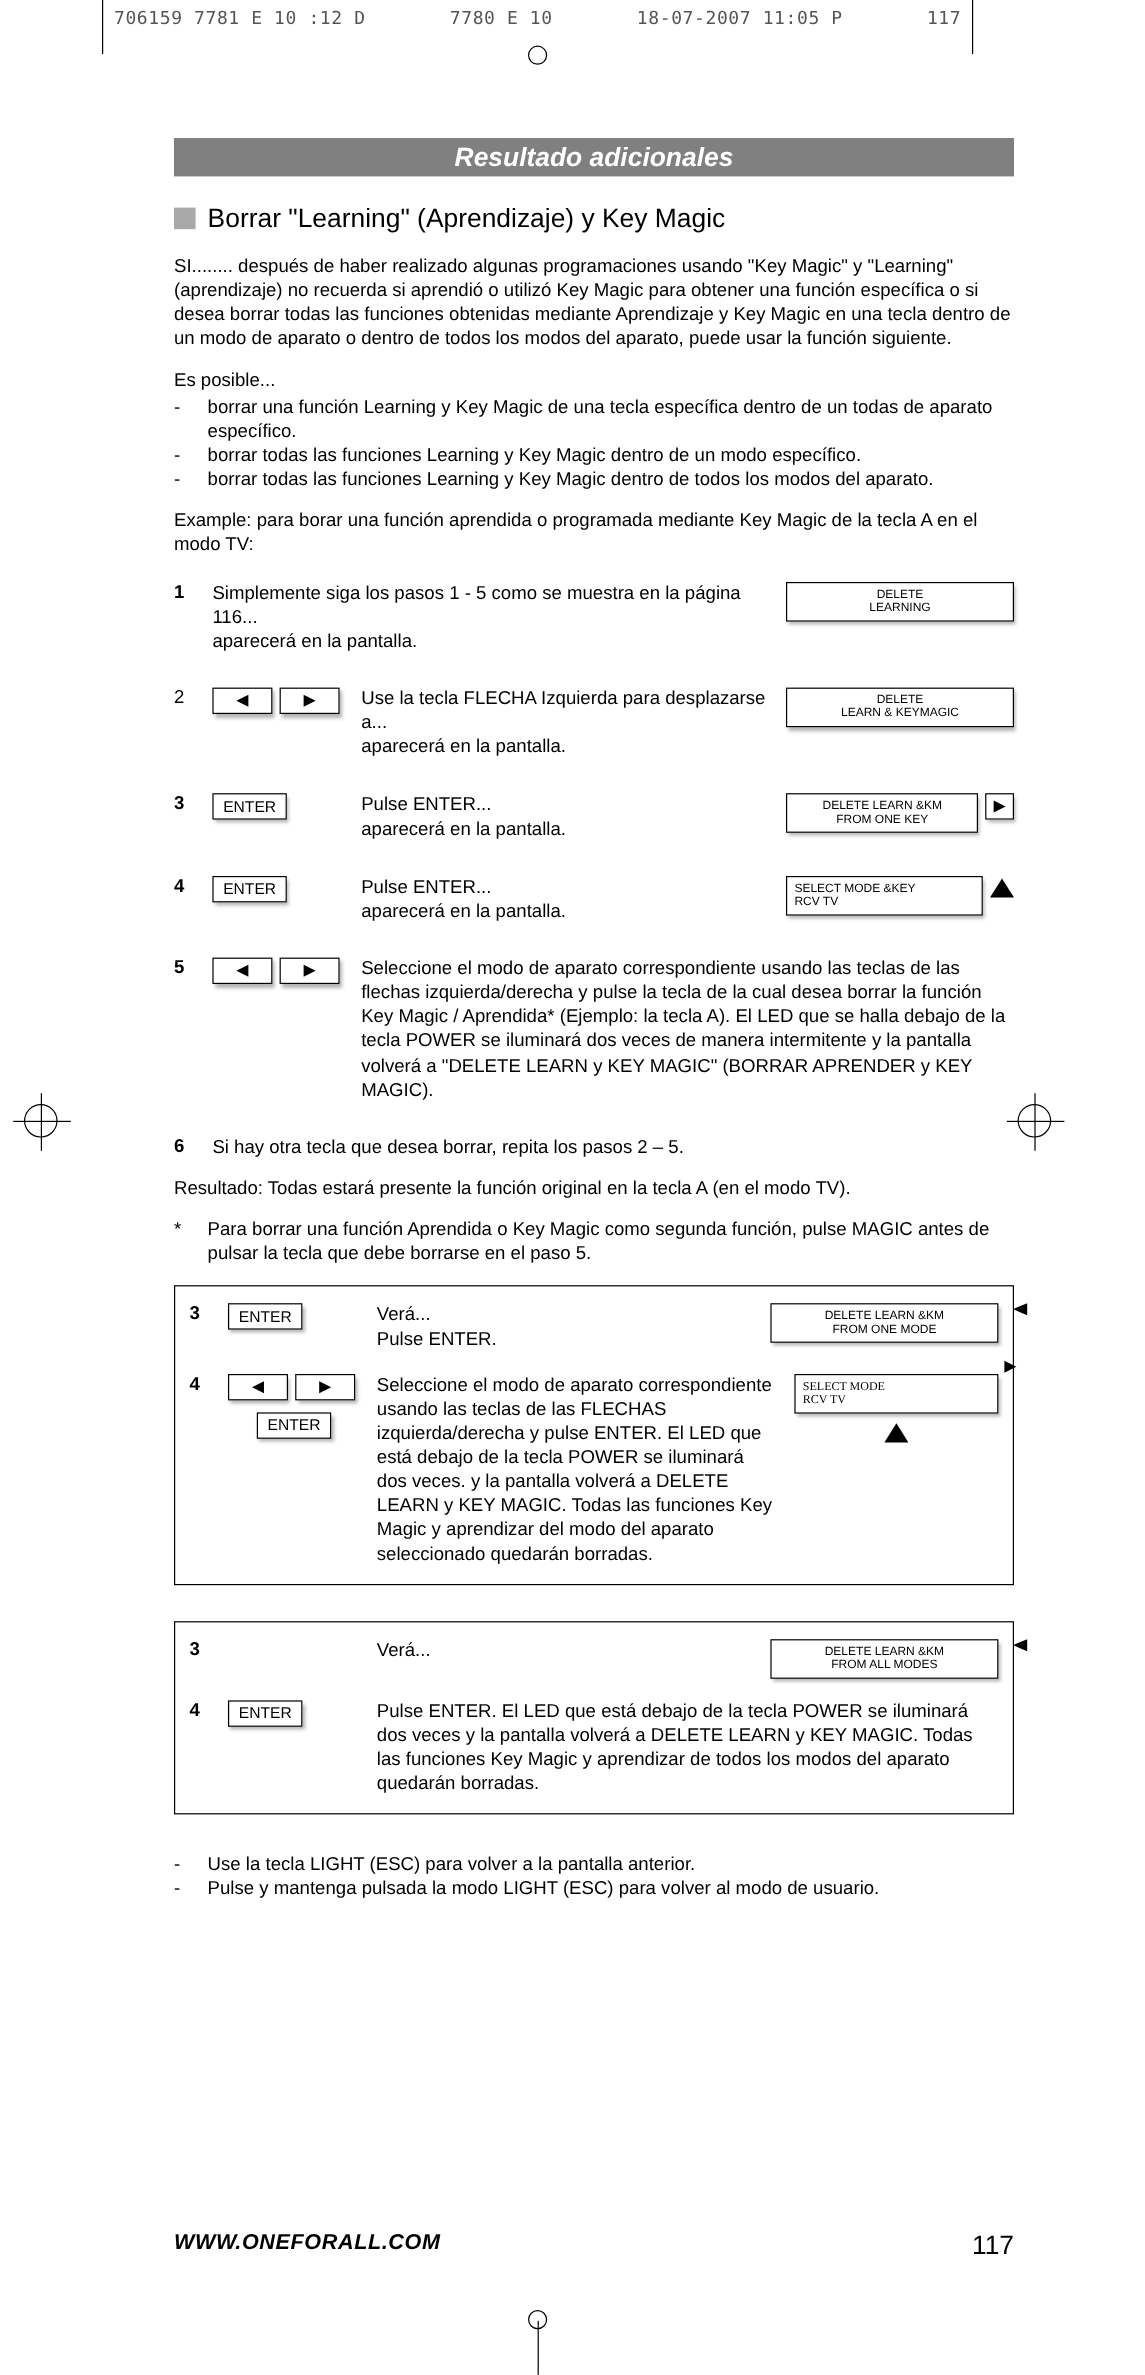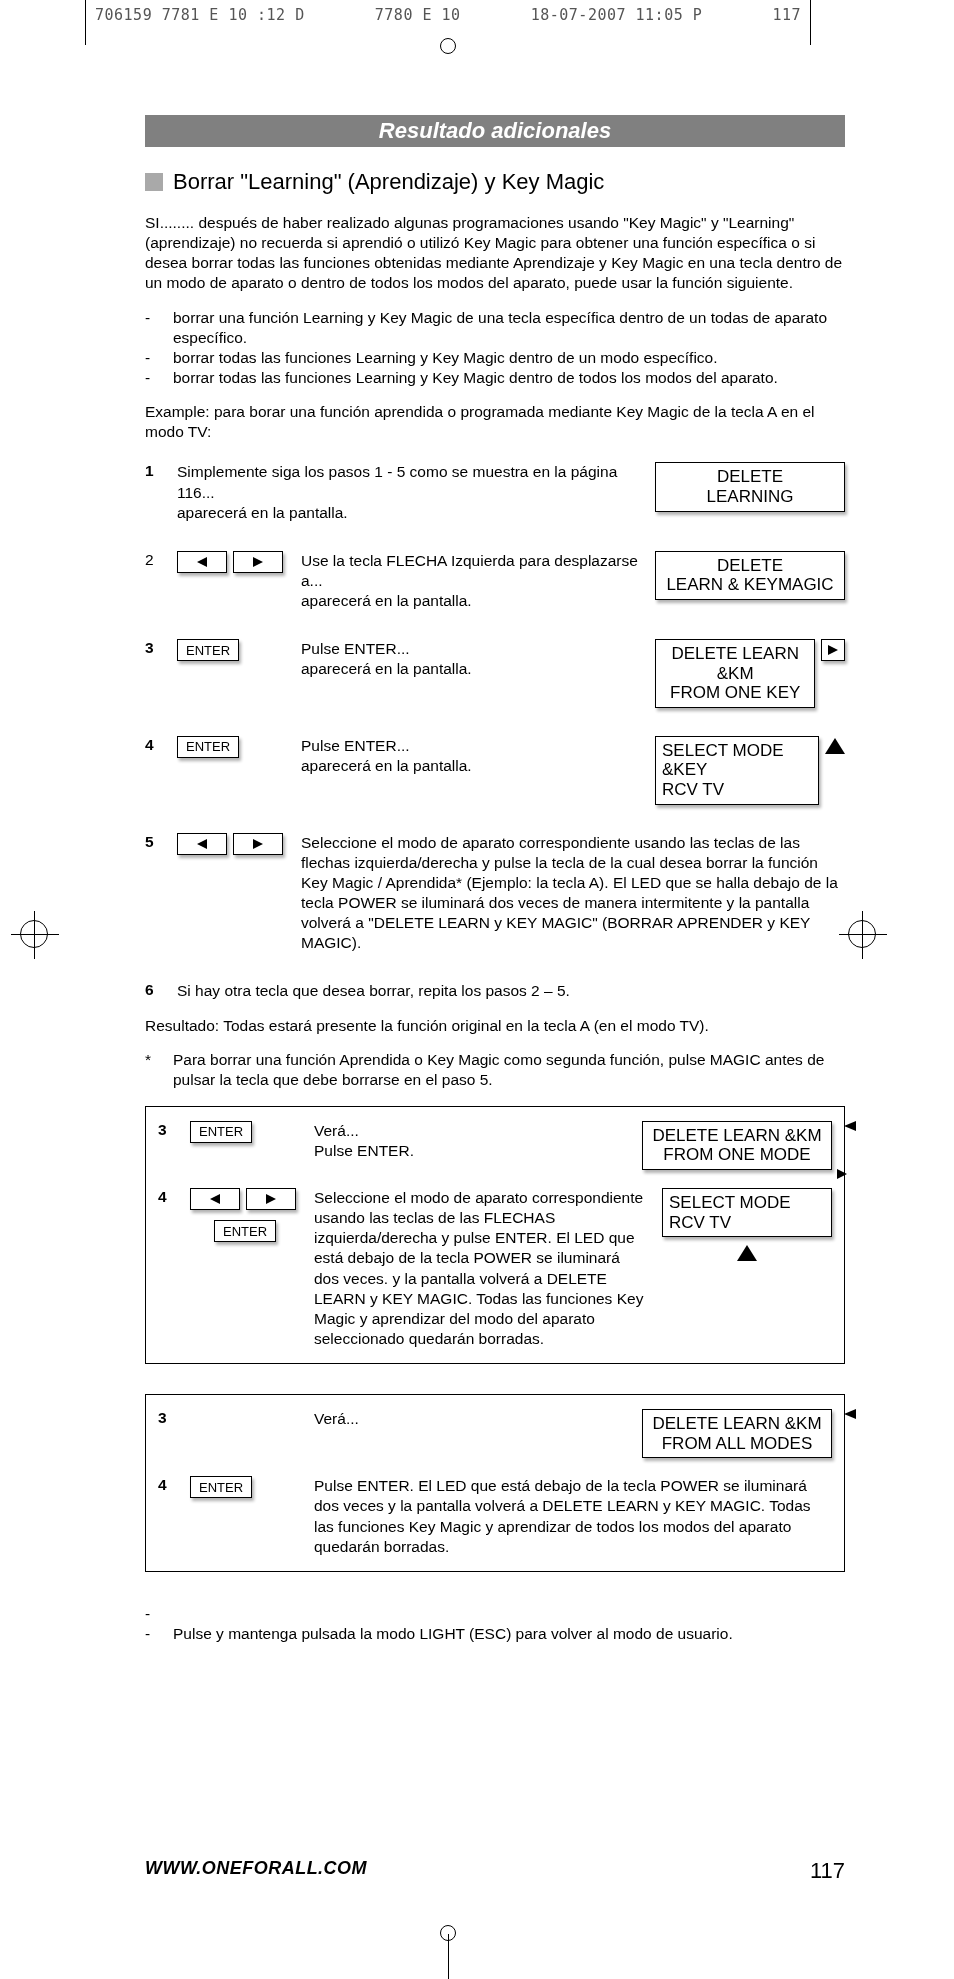--- a/index.html
+++ b/index.html
@@ -22,21 +22,21 @@
   .gray-sq { width:18px; height:18px; background:#a9a9a9; display:inline-block; }
   .para { font-size:15.5px; line-height:1.3; margin-bottom:14px; }
   .indent { display:flex; gap:10px; font-size:15.5px; line-height:1.3; }
   .indent .dash { width:18px; flex-shrink:0; }
   .steps { margin-top:20px; }
   .step-row { display:flex; gap:14px; margin-bottom:28px; align-items:flex-start; }
   .step-num { width:18px; flex-shrink:0; font-weight:bold; font-size:15.5px; }
   .step-keys { width:110px; flex-shrink:0; display:flex; gap:6px; flex-wrap:wrap; align-items:flex-start; }
   .step-text { flex:1; font-size:15.5px; line-height:1.3; }
   .step-lcd { width:190px; flex-shrink:0; text-align:center; position:relative; display:flex; align-items:flex-start; gap:6px; }
-  .lcd { border:1px solid #000; padding:4px 6px; background:#fff; font-size:17px; line-height:1.15; text-align:center; box-shadow: 2px 3px 3px rgba(0,0,0,0.3); width:100%; }
+  .lcd { border:1px solid #000; padding:4px 6px; background:#fff; font-size:10px; line-height:1.15; text-align:center; box-shadow: 2px 3px 3px rgba(0,0,0,0.3); width:100%; }
   .lcd.left-align { text-align:left; }
   .key-btn { border:1px solid #000; background:#fff; padding:2px 8px; font-size:13px; box-shadow: 2px 3px 3px rgba(0,0,0,0.3); display:inline-flex; align-items:center; justify-content:center; min-width:50px; height:22px; }
   .key-arrow { width:40px; }
   .arrow-l::before { content:""; display:inline-block; width:0; height:0; border-top:5px solid transparent; border-bottom:5px solid transparent; border-right:10px solid #000; }
   .arrow-r::before { content:""; display:inline-block; width:0; height:0; border-top:5px solid transparent; border-bottom:5px solid transparent; border-left:10px solid #000; }
   .box { border:1.5px solid #000; padding:14px 12px; margin:14px 0; position:relative; }
   .tri-up { width:0; height:0; border-left:10px solid transparent; border-right:10px solid transparent; border-bottom:16px solid #000; margin: 2px auto 0 auto; }
   .arrow-into-l { width:0; height:0; border-top:5px solid transparent; border-bottom:5px solid transparent; border-right:12px solid #000; }
   .footer { position:absolute; bottom:95px; left:145px; width:700px; display:flex; justify-content:space-between; font-size:18px;margin-top:41px; }
   .url { font-style:italic; font-weight:bold; letter-spacing:0.5px; }
@@ -73,20 +73,21 @@
 
     <div class="title-bar">Resultado adicionales</div>
 
     <div class="section-head">
       <span class="gray-sq"></span>
       <span>Borrar "Learning" (Aprendizaje) y Key Magic</span>
     </div>
 
     <p class="para">SI........ después de haber realizado algunas programaciones usando "Key Magic" y "Learning" (aprendizaje) no recuerda si aprendió o utilizó Key Magic para obtener una función específica o si desea borrar todas las funciones obtenidas mediante Aprendizaje y Key Magic en una tecla dentro de un modo de aparato o dentro de todos los modos del aparato, puede usar la función siguiente.</p>
 
+    <p class="para" style="margin-bottom:2px;">Es posible...</p>
     <div class="indent">
         <span class="dash">-</span>
         <span>borrar una función Learning y Key Magic de una tecla específica dentro de un todas de aparato específico.</span>
       </div>
     <div class="indent">
         <span class="dash">-</span>
         <span>borrar todas las funciones Learning y Key Magic dentro de un modo específico.</span>
       </div>
     <div class="indent" style="margin-bottom:14px;">
         <span class="dash">-</span>
@@ -212,21 +213,21 @@
           <div style="display:flex; gap:6px;">
             <span class="key-btn key-arrow arrow-l"></span>
             <span class="key-btn key-arrow arrow-r"></span>
           </div>
           <span class="key-btn" style="align-self:center;">ENTER</span>
         </div>
         <div class="step-text">
           <span>Seleccione el modo de aparato correspondiente usando las teclas de las </span><b>FLECHAS izquierda/derecha</b><span> y pulse </span><b>ENTER</b><span>. El LED que está debajo de la tecla POWER se iluminará dos veces. y la pantalla volverá a DELETE LEARN y KEY MAGIC. Todas las funciones Key Magic y aprendizar del modo del aparato seleccionado quedarán borradas.</span>
         </div>
         <div class="step-lcd" style="flex-direction:column; width:170px;">
-          <div class="lcd left-align"><span style="white-space:pre-line;">SELECT MODE
+          <div class="lcd left-align"><span style="white-space:pre-line;font-family:Liberation Serif, serif;">SELECT MODE
 RCV   TV</span></div>
           <div class="tri-up"></div>
         </div>
       </div>
     </div>
 
     <div class="box" style="margin-top:30px; position:relative;">
       <div style="position:absolute; right:-12px; top:14px;" class="arrow-into-l"></div>
 
       <div class="step-row" style="margin-bottom:18px;">
@@ -246,20 +247,21 @@
         </div>
         <div class="step-text">
           <b>Pulse ENTER.</b><span> El LED que está debajo de la tecla POWER se iluminará dos veces y la pantalla volverá a DELETE LEARN y KEY MAGIC. Todas las funciones Key Magic y aprendizar de todos los modos del aparato quedarán borradas.</span>
         </div>
       </div>
     </div>
 
     <div style="height:18px;"></div>
     <div class="indent">
         <span class="dash">-</span>
+        <span>Use la tecla LIGHT (ESC) para volver a la pantalla anterior.</span>
       </div>
     <div class="indent">
         <span class="dash">-</span>
         <span>Pulse y mantenga pulsada la modo LIGHT (ESC) para volver al modo de usuario.</span>
       </div>
 
   </div>
 
   <div class="footer">
     <span class="url">WWW.ONEFORALL.COM</span>

